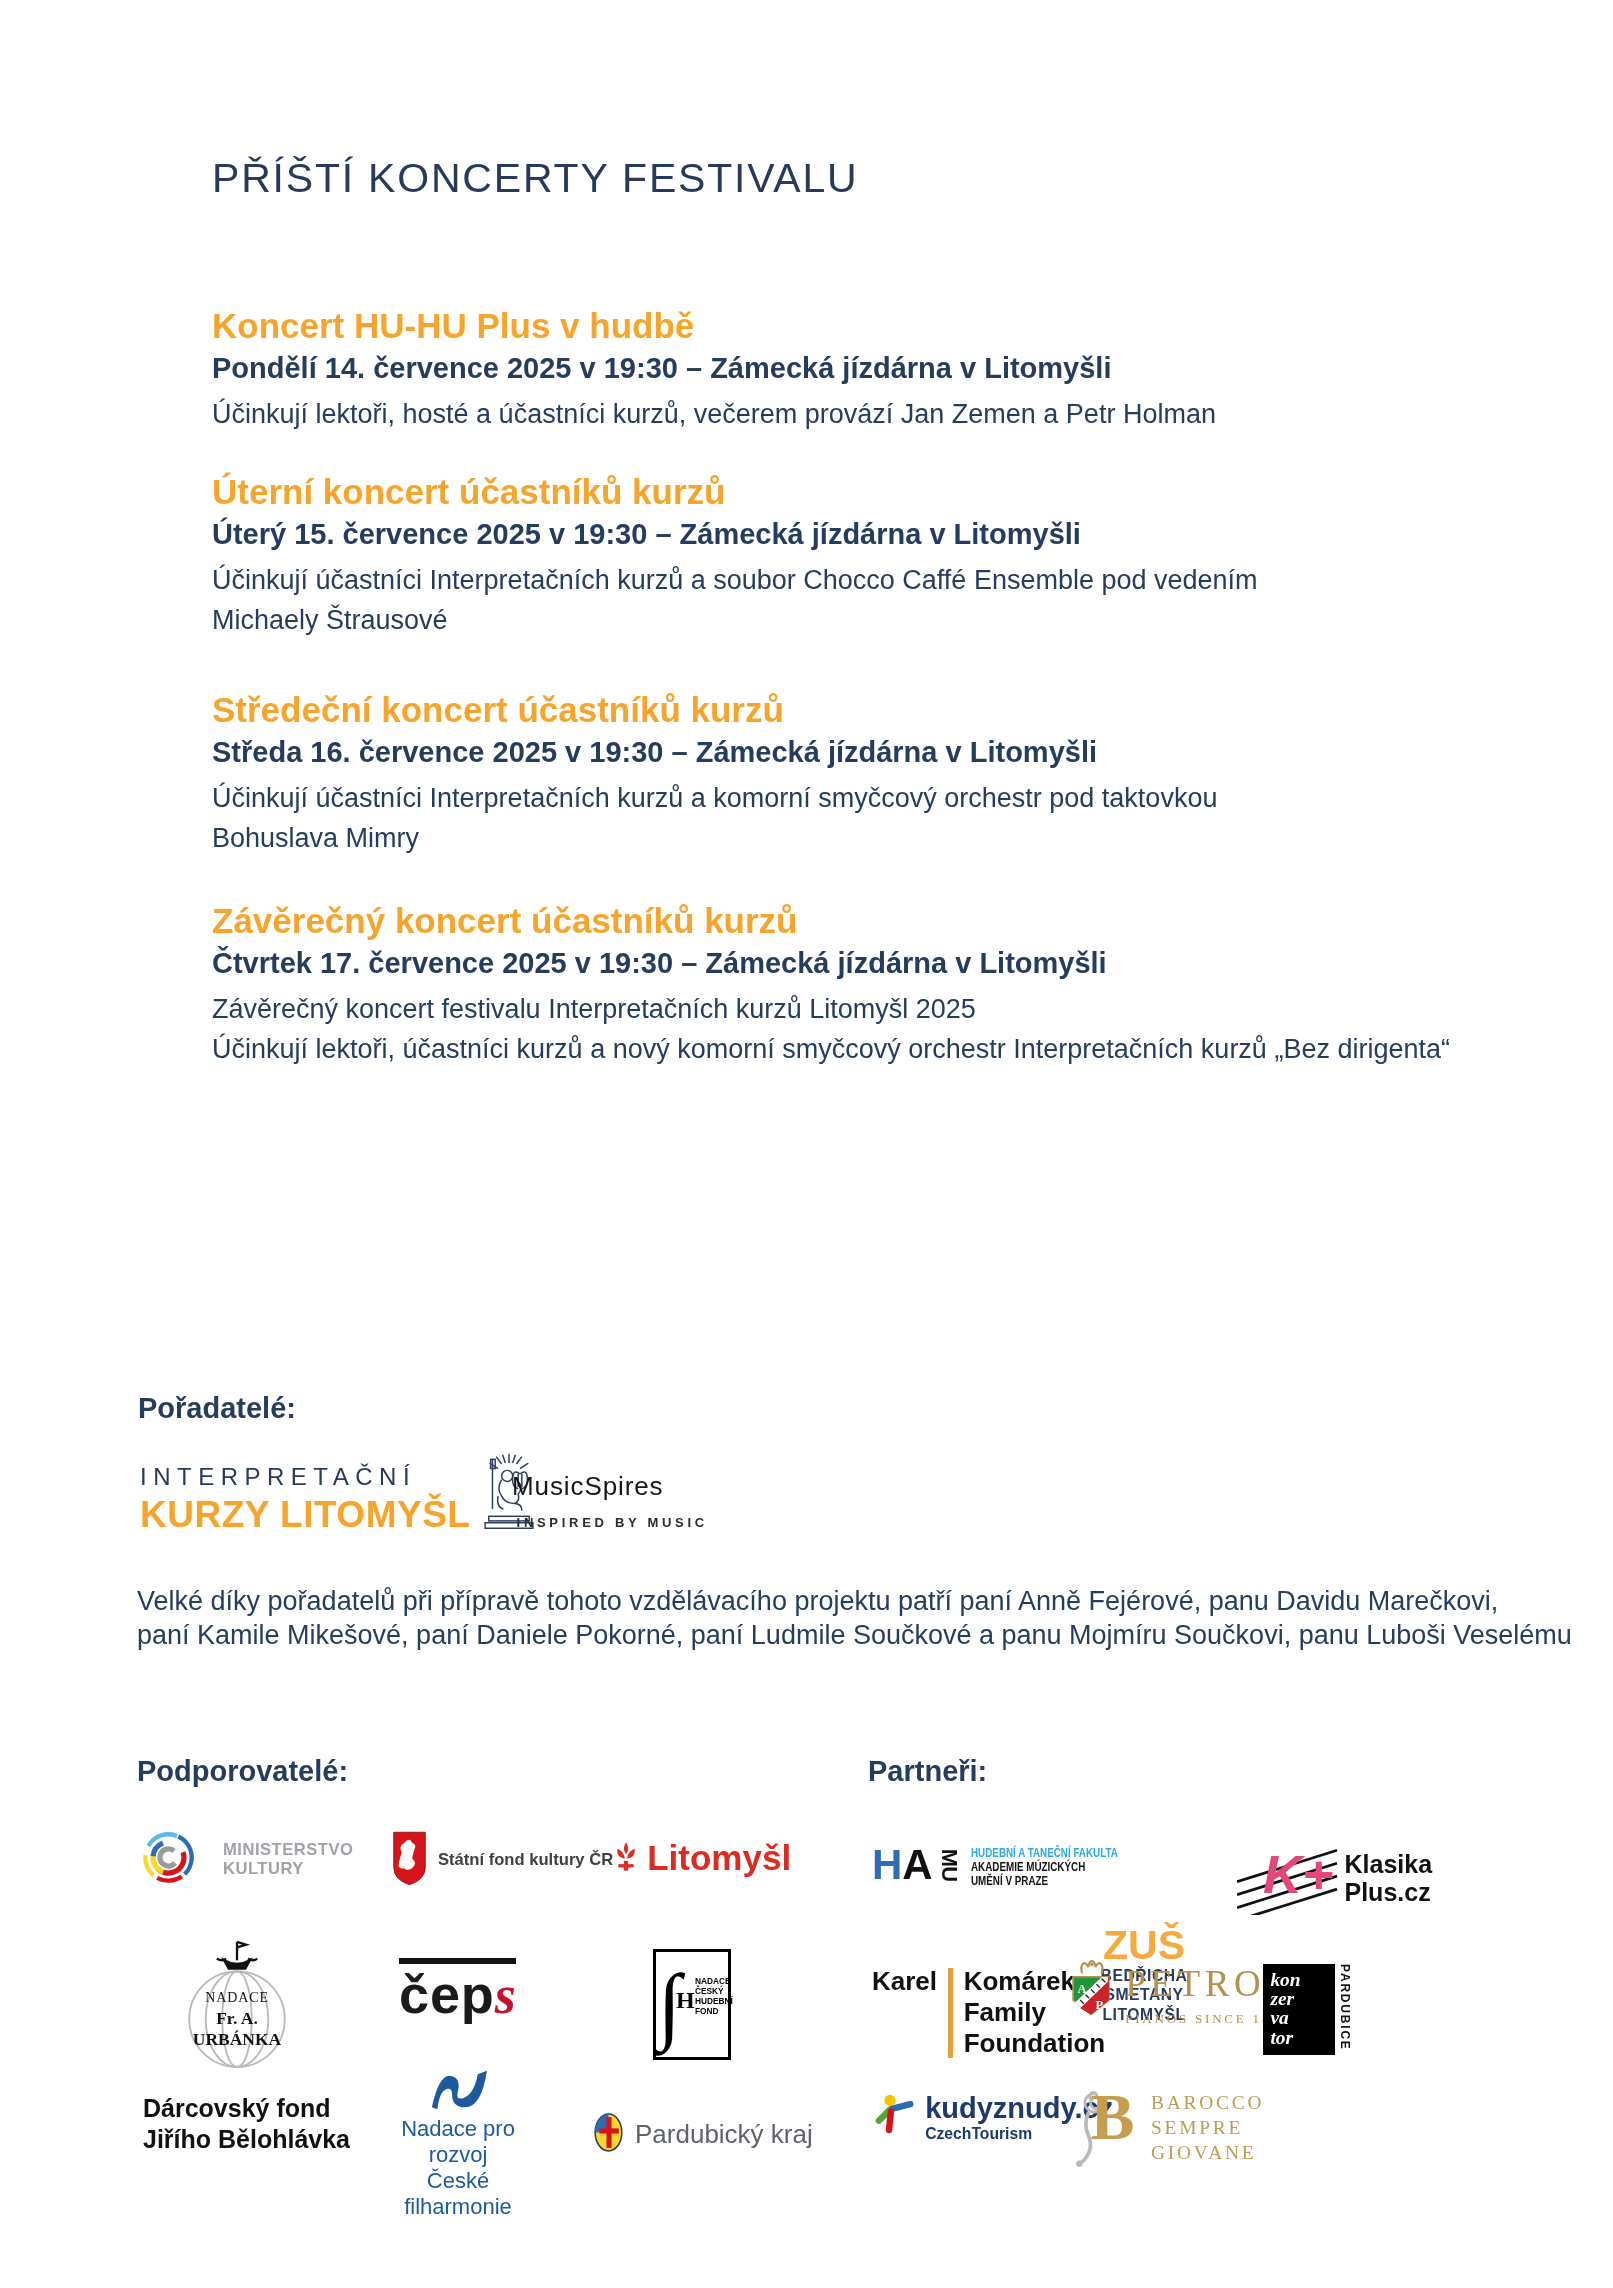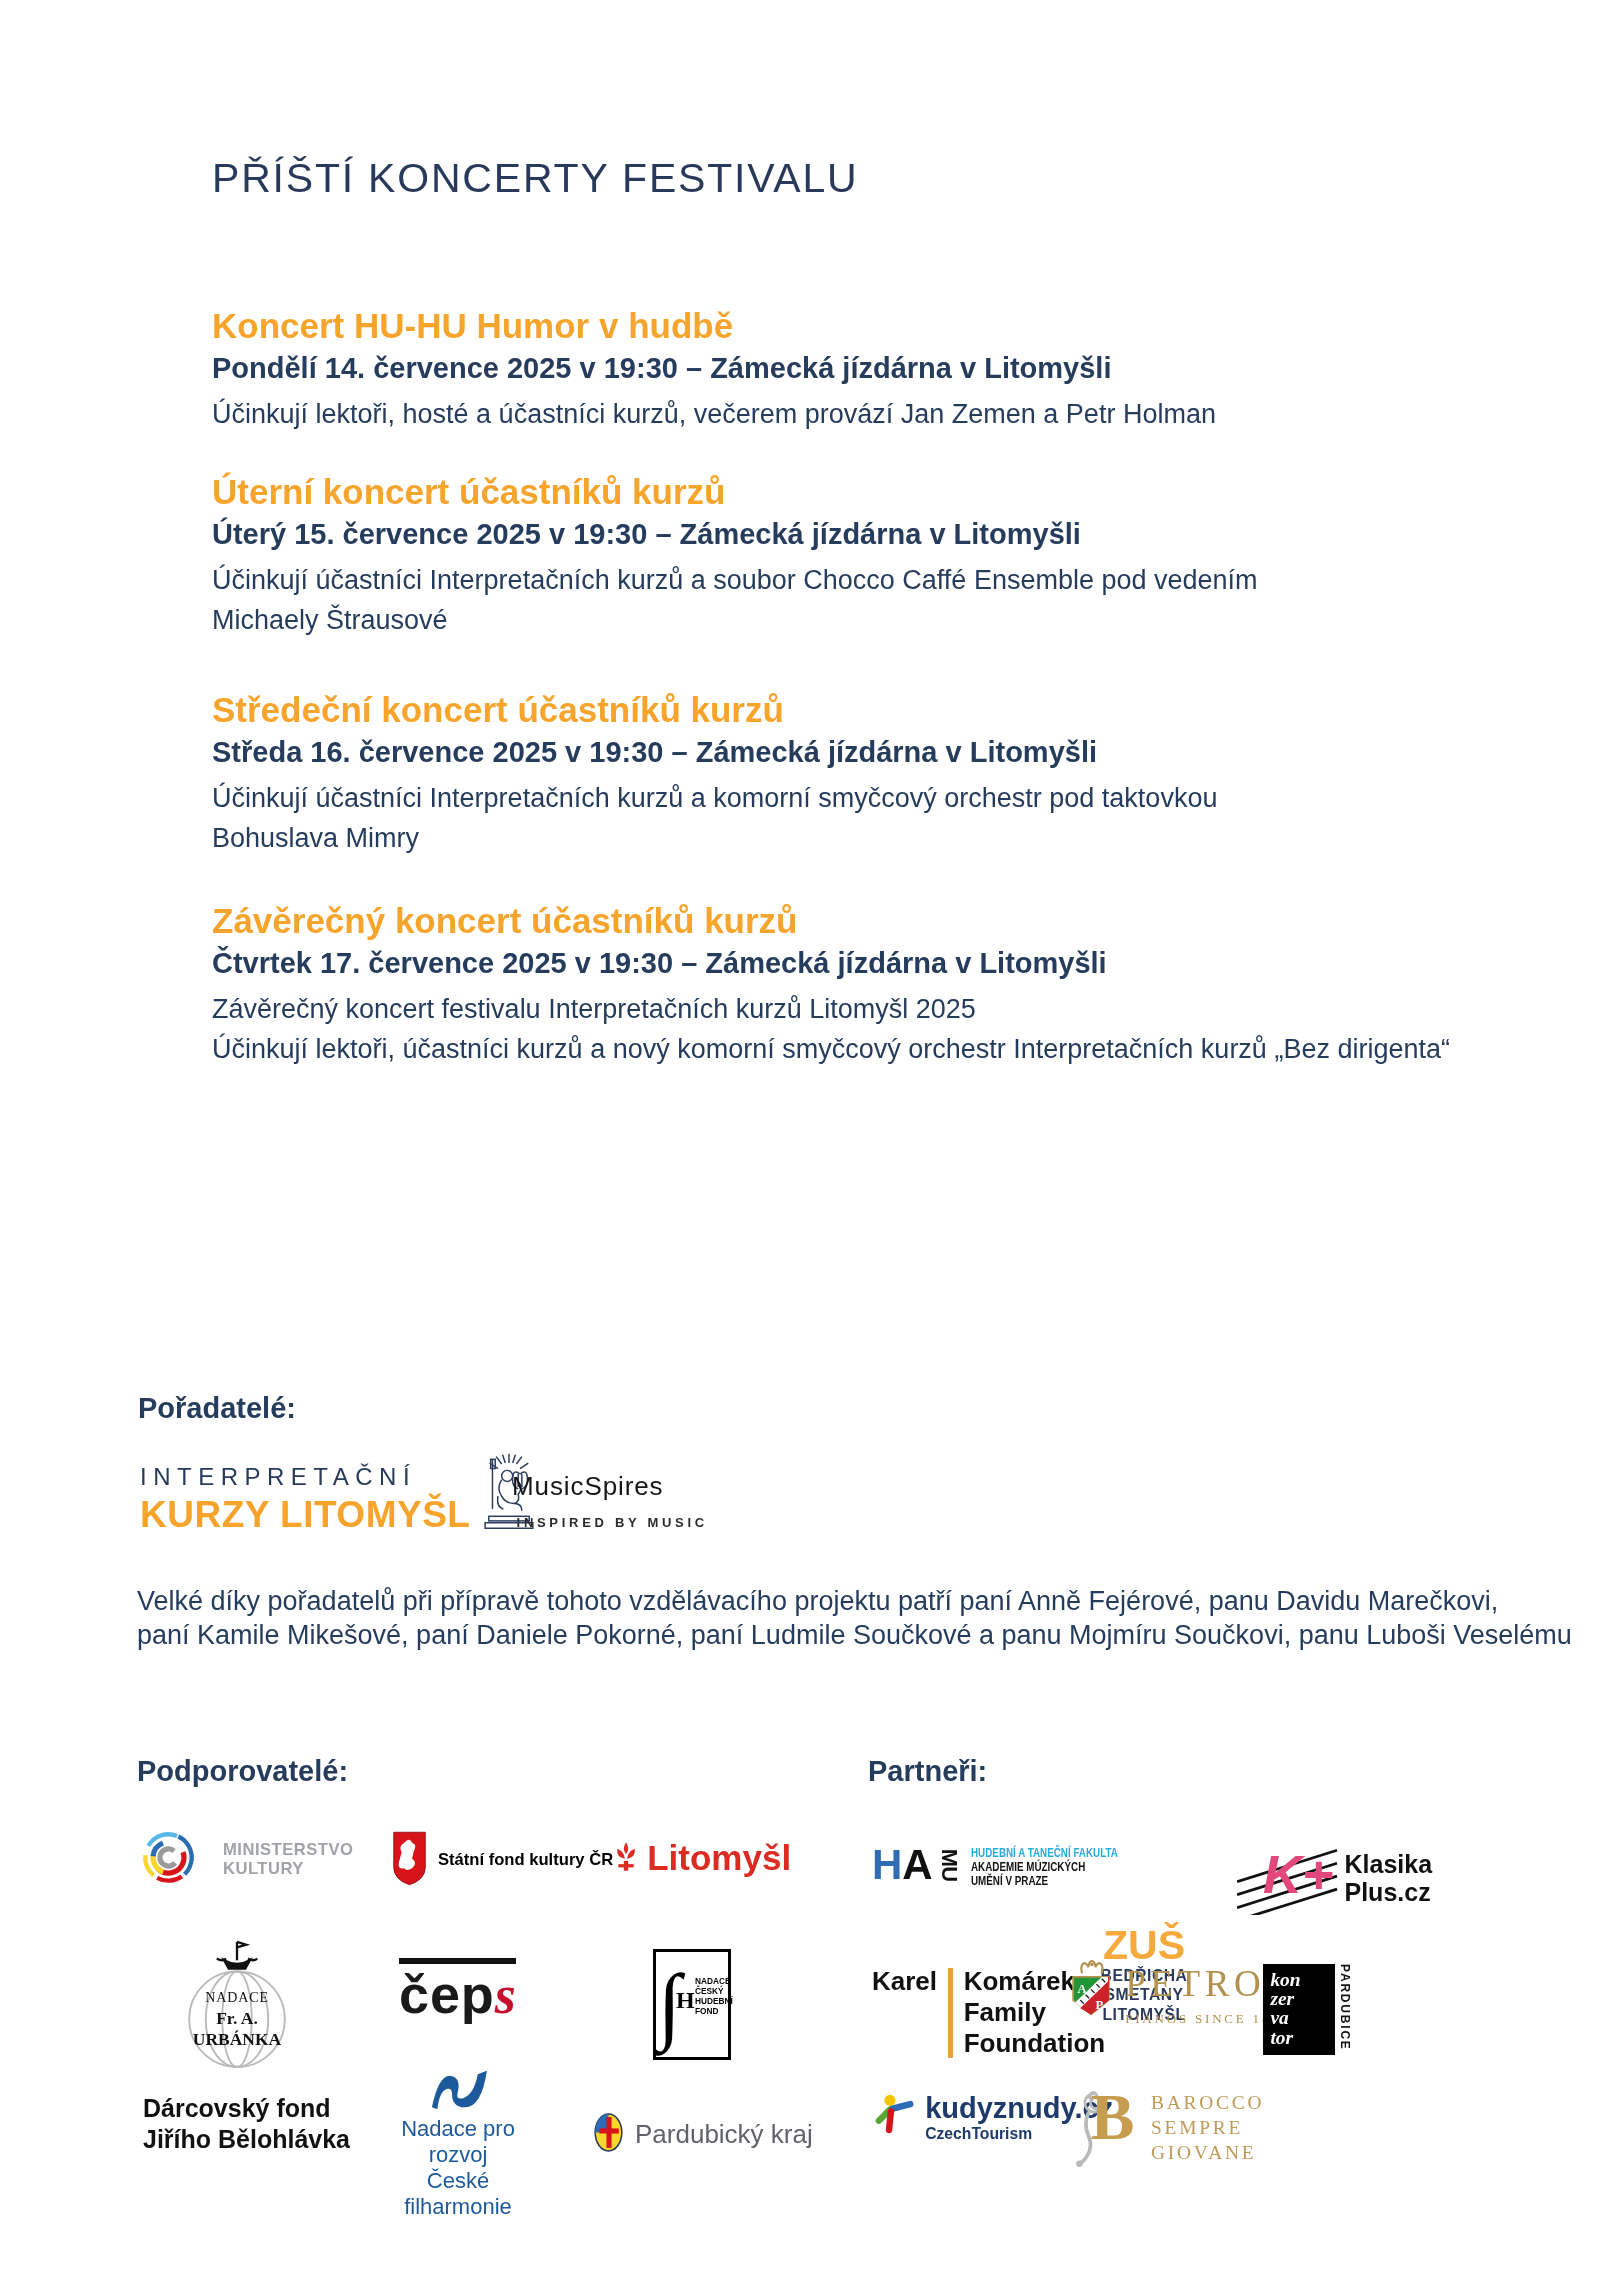--- a/index.html
+++ b/index.html
@@ -30,21 +30,21 @@
   .ms-name{font-size:26px;font-weight:400;color:#161616;letter-spacing:0.9px;}
   .ms-tagline{font-size:13px;font-weight:600;color:#2b2b2b;letter-spacing:3.7px;margin-top:13px;margin-left:4.6px;}
 
   .ack{position:absolute;left:137px;top:1584px;font-size:27px;line-height:34px;color:#263c5d;font-weight:400;}
 
   .logo{position:absolute;}
   
   .lg-min{left:141px;top:1830px;display:flex;align-items:center;gap:16px;}
   .min-text{margin-left:11px;color:#9fa3a7;font-weight:700;font-size:16.6px;line-height:19.4px;letter-spacing:0.5px;}
   .lg-statni{left:392px;top:1830px;display:flex;align-items:center;}
-  .statni-label{margin-left:11px;color:#000000;font-weight:700;font-size:16.6px;}
+  .statni-label{margin-left:11px;color:#404040;font-weight:700;font-size:16.6px;}
   .lg-lit{left:614px;top:1838px;display:flex;align-items:center;}
   .lit-label{margin-left:9.2px;color:#dc2b23;font-weight:800;font-size:35px;}
   .lg-urb{left:180px;top:1936px;width:114px;height:135px;}
   .urb-text{position:absolute;left:0;top:54px;width:114px;text-align:center;font-family:"Liberation Serif",serif;color:#111;}
   .urb-l1{font-size:14px;letter-spacing:0.9px;}
   .urb-l2{font-size:17.5px;font-weight:700;margin-top:1.8px;}
   .lg-ceps{left:399px;top:1958px;border-top:6.5px solid #111;padding-top:0;}
   .ceps-black{font-size:54px;font-weight:800;color:#1a1a1a;letter-spacing:0.9px;line-height:57px;}
   .ceps-red{font-size:54px;font-weight:700;color:#c8102e;font-family:"Liberation Serif",serif;font-style:italic;}
   .lg-nchf{left:653px;top:1949px;width:72px;height:105px;border:3.7px solid #000;display:flex;align-items:center;}
@@ -96,21 +96,21 @@
   .bar-col{margin-left:11px;margin-top:5.5px;font-family:"Liberation Serif",serif;color:#bd9a57;font-size:19.4px;letter-spacing:2.8px;line-height:25px;}
 </style>
 </head>
 <body>
 
 <div class="page">
 
   <div class="doc-title">PŘÍŠTÍ KONCERTY FESTIVALU</div>
 
   <section class="concert c1">
-    <h2 class="c-title">Koncert HU-HU Humor v hudbě</h2>
+    <h2 class="c-title">Koncert HU-HU Plus v hudbě</h2>
     <div class="c-date">Pondělí 14. července 2025 v 19:30 – Zámecká jízdárna v Litomyšli</div>
     <div class="c-line">Účinkují lektoři, hosté a účastníci kurzů, večerem provází Jan Zemen a Petr Holman</div>
   </section>
 
   <section class="concert c2">
     <h2 class="c-title">Úterní koncert účastníků kurzů</h2>
     <div class="c-date">Úterý 15. července 2025 v 19:30 – Zámecká jízdárna v Litomyšli</div>
     <div class="c-line">Účinkují účastníci Interpretačních kurzů a soubor Chocco Caffé Ensemble pod vedením</div>
     <div class="c-line">Michaely Štrausové</div>
   </section>

